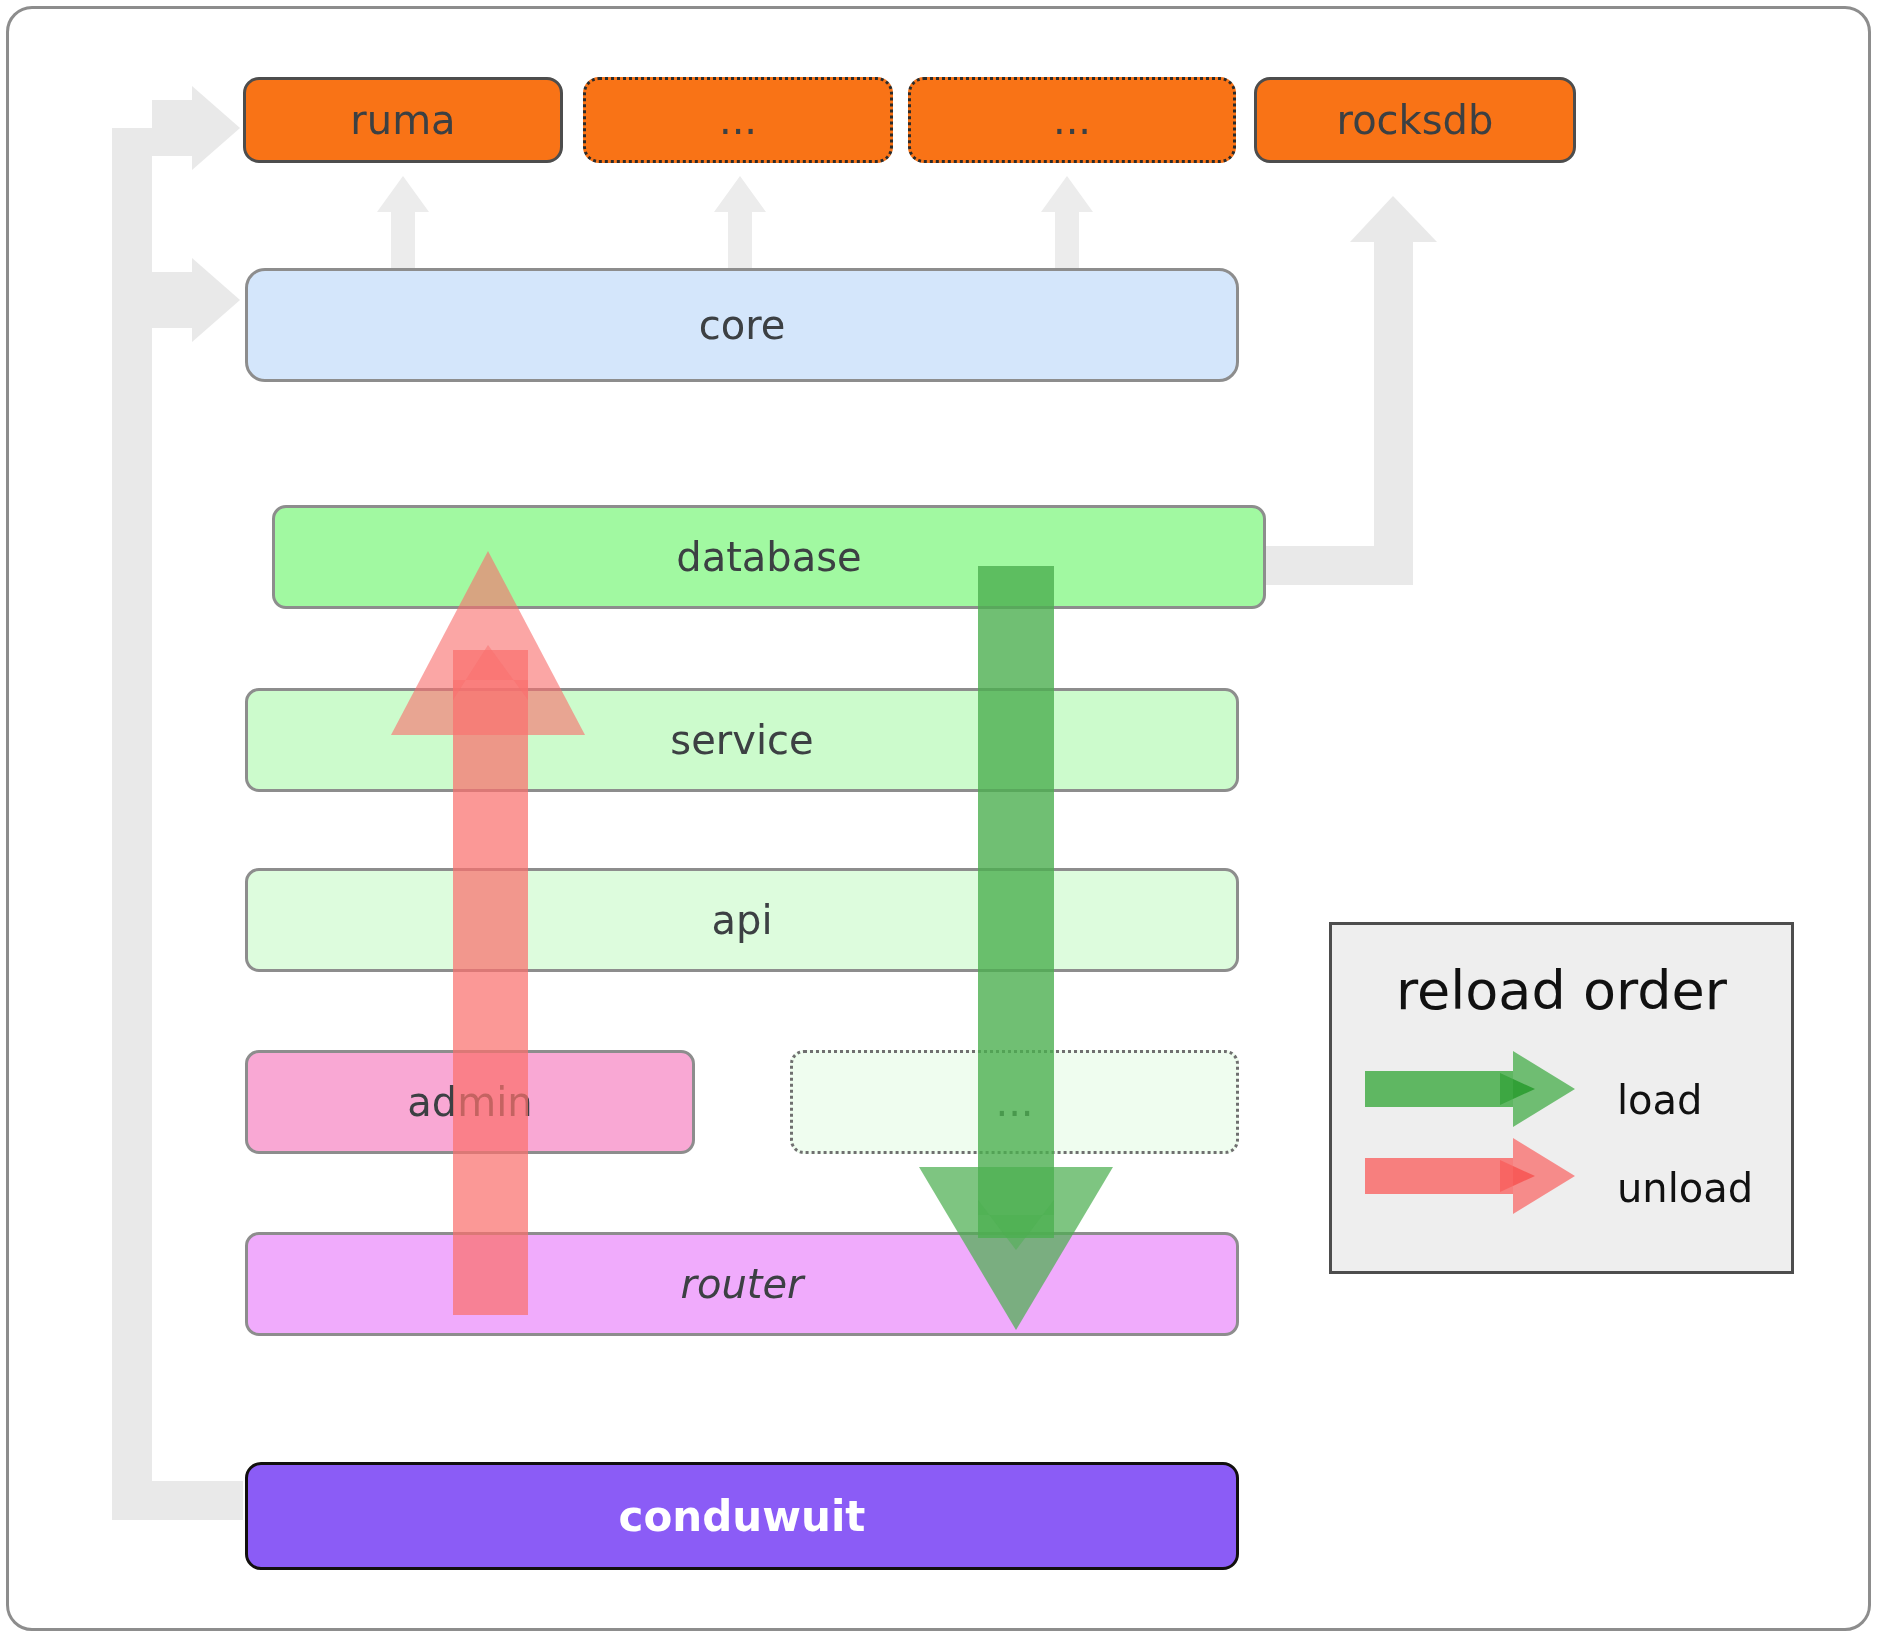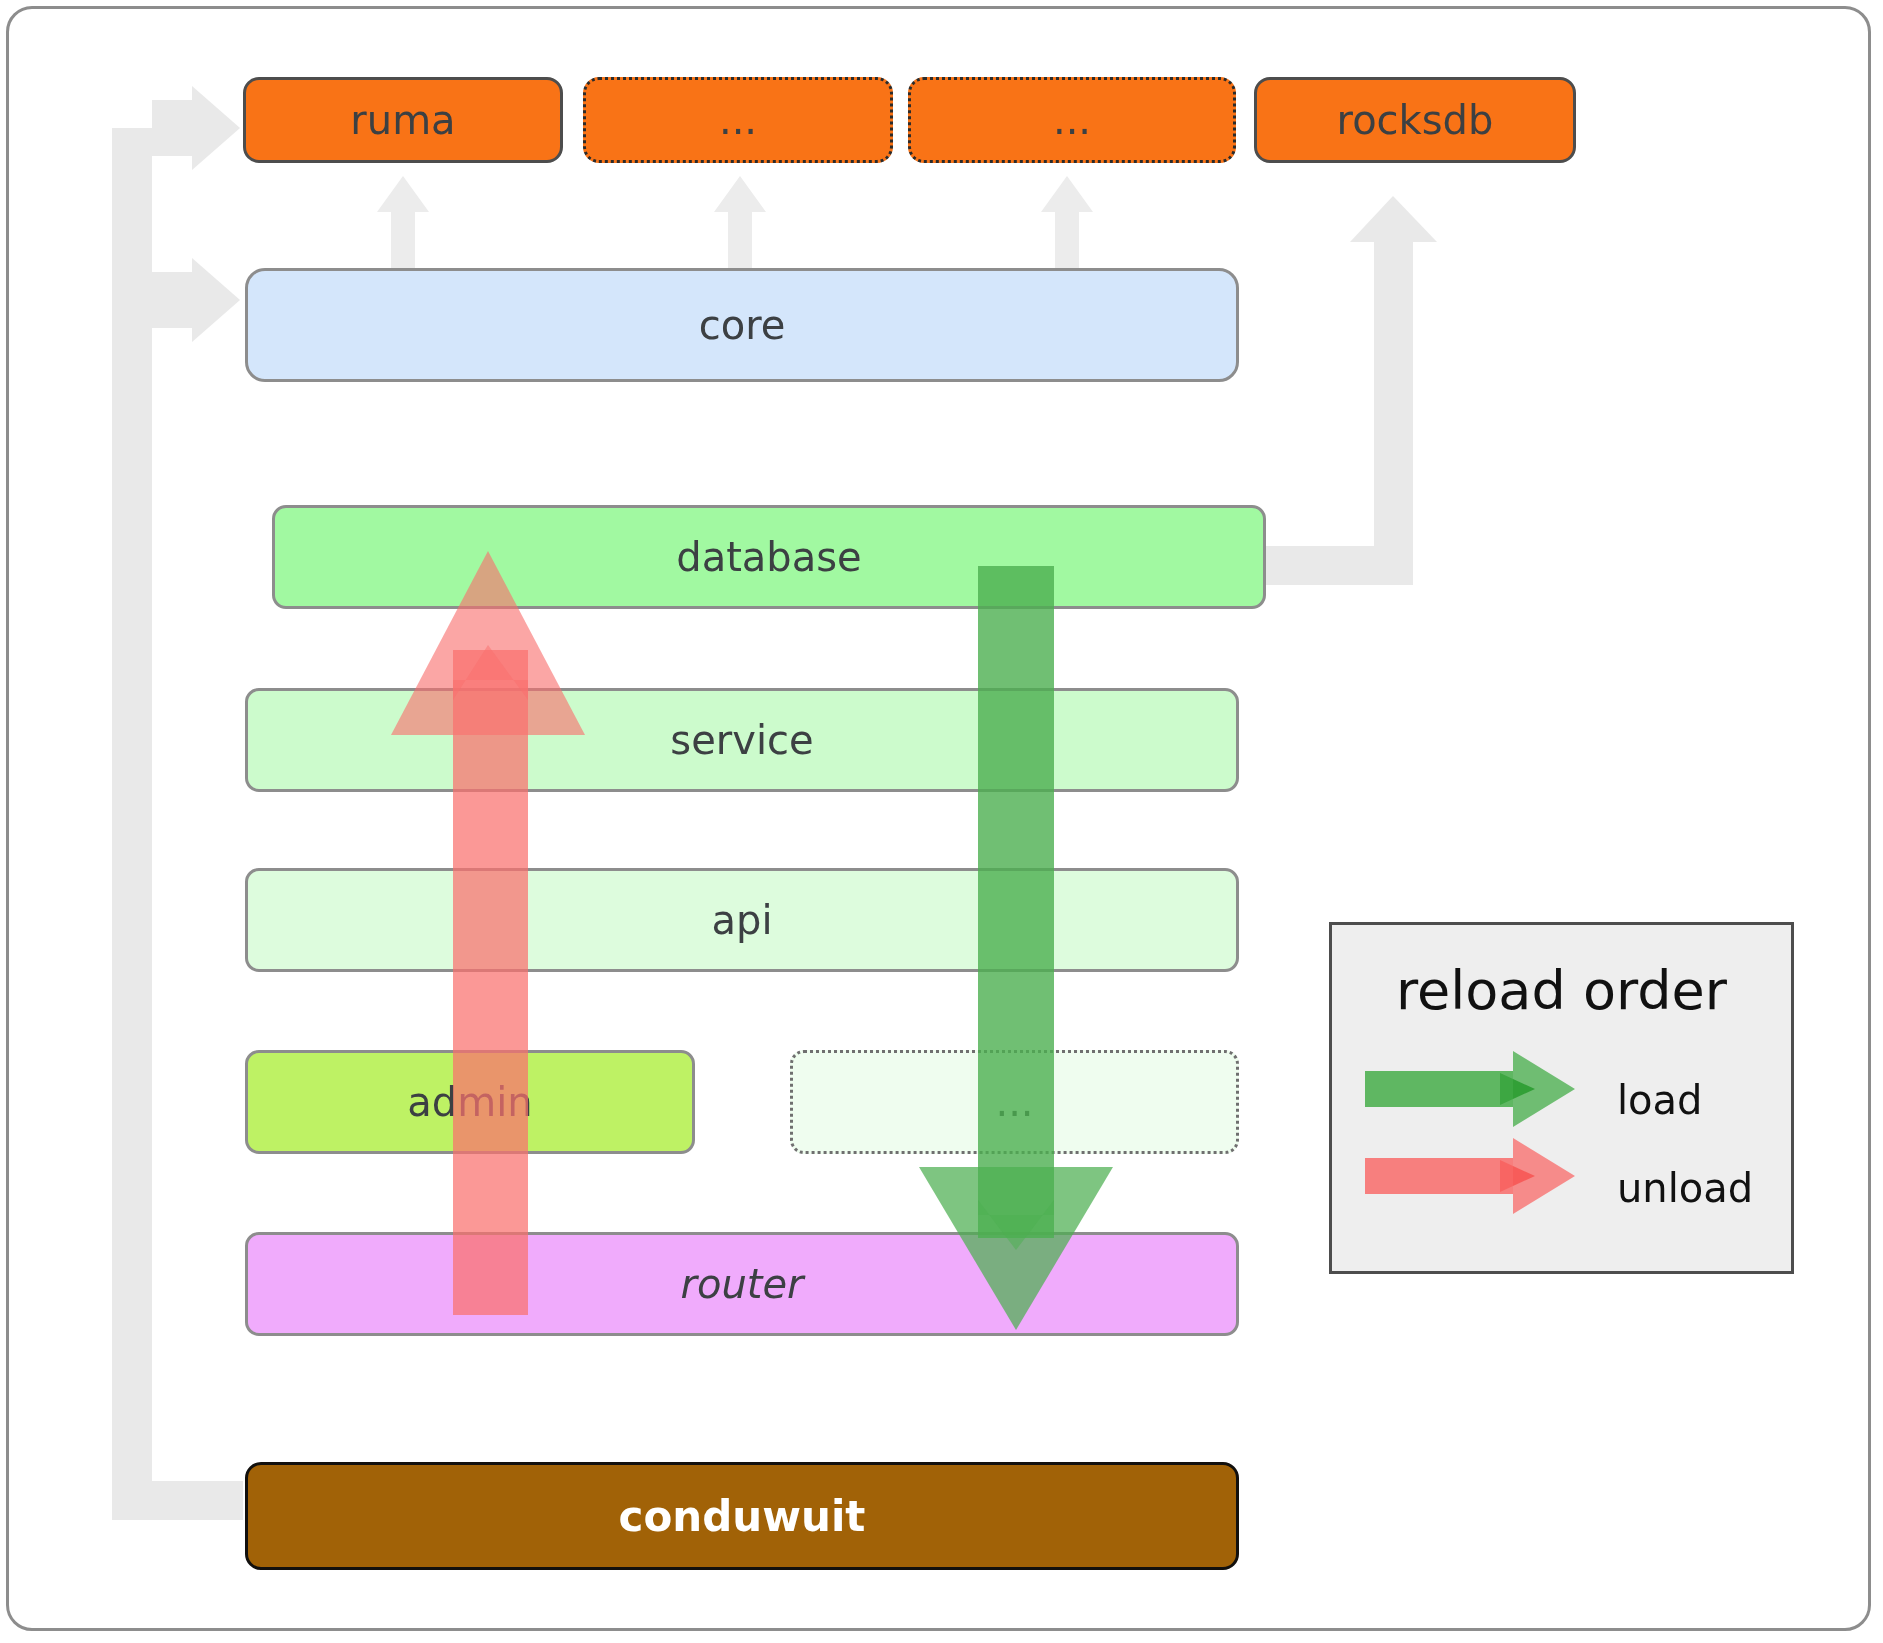--- a/index.html
+++ b/index.html
@@ -59,27 +59,27 @@
 
   
   .layerbox{
     border:3px solid #8d8d8d;
     border-radius:14px;
     height:104px;
   }
   .l-database{background:#a1f9a1;margin-left:27px;}
   .l-service{background:#ccfbcc;}
   .l-api{background:#ddfcdd;}
-  .l-admin{background:#bef264;}
+  .l-admin{background:#f9a8d4;}
   .l-dots{background:#effdef;border:3px dotted #6f6f6f;}
   .l-router{background:#f0abfc;font-style:italic;}
 
   
   .conduwuit{
-    background:#a16207;
+    background:#8b5cf6;
     border:3px solid #12100e;
     border-radius:16px;
     height:108px;
     color:#ffffff;
     font-weight:bold;
     font-size:42px;
   }
 
   
   .legend{

